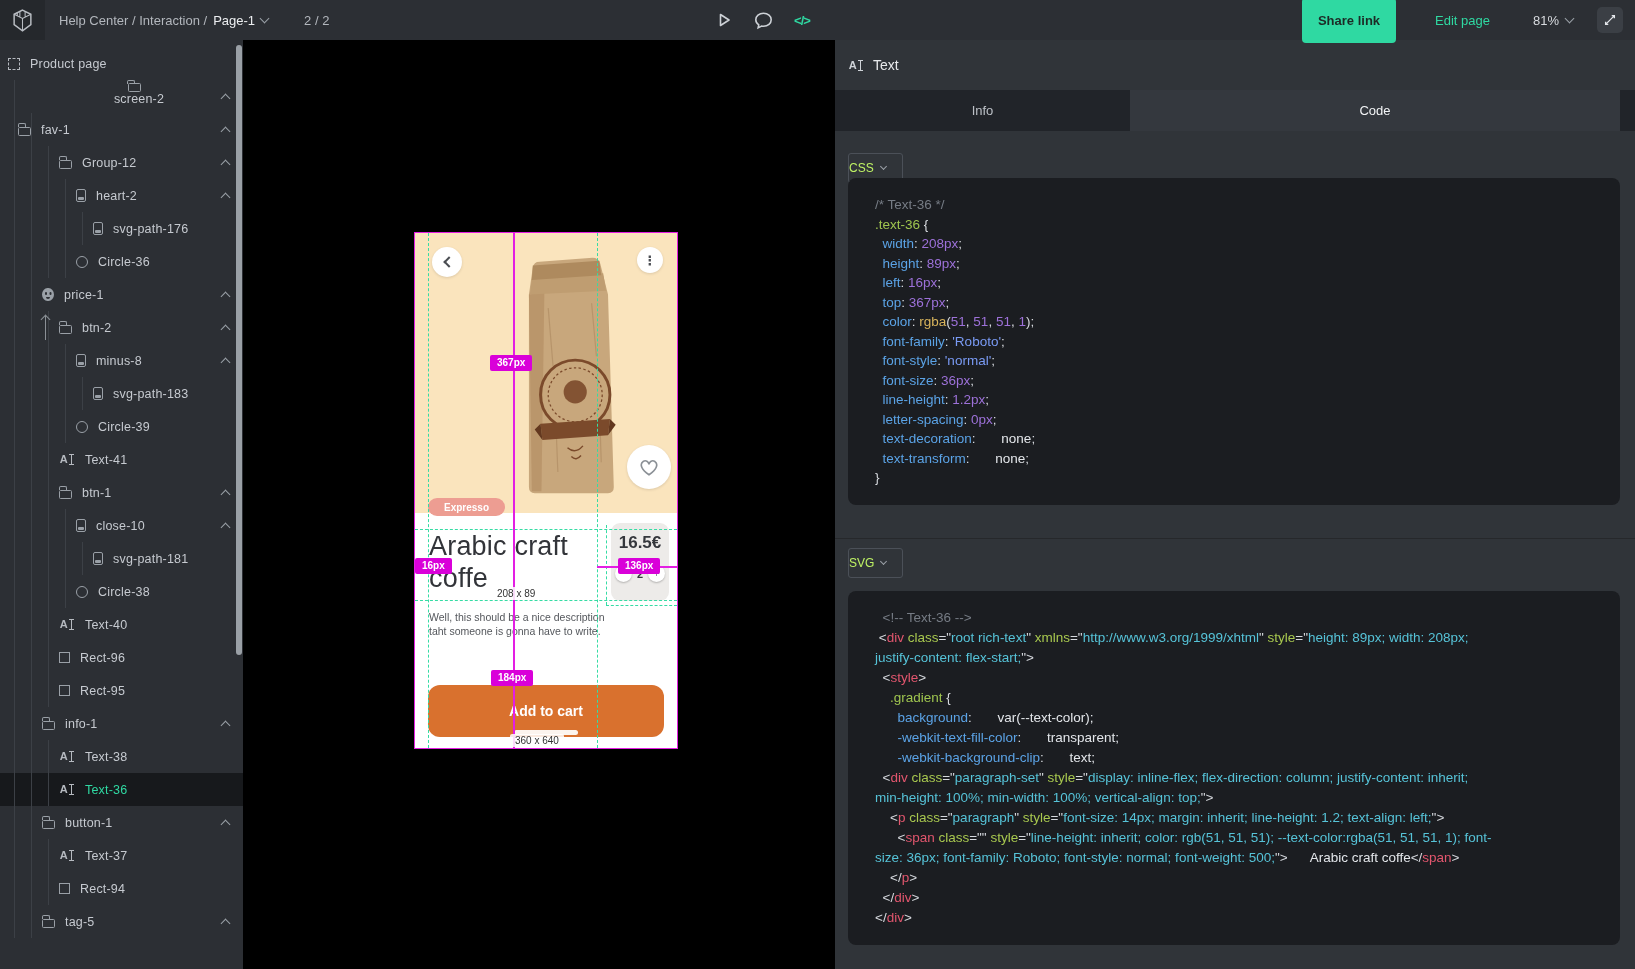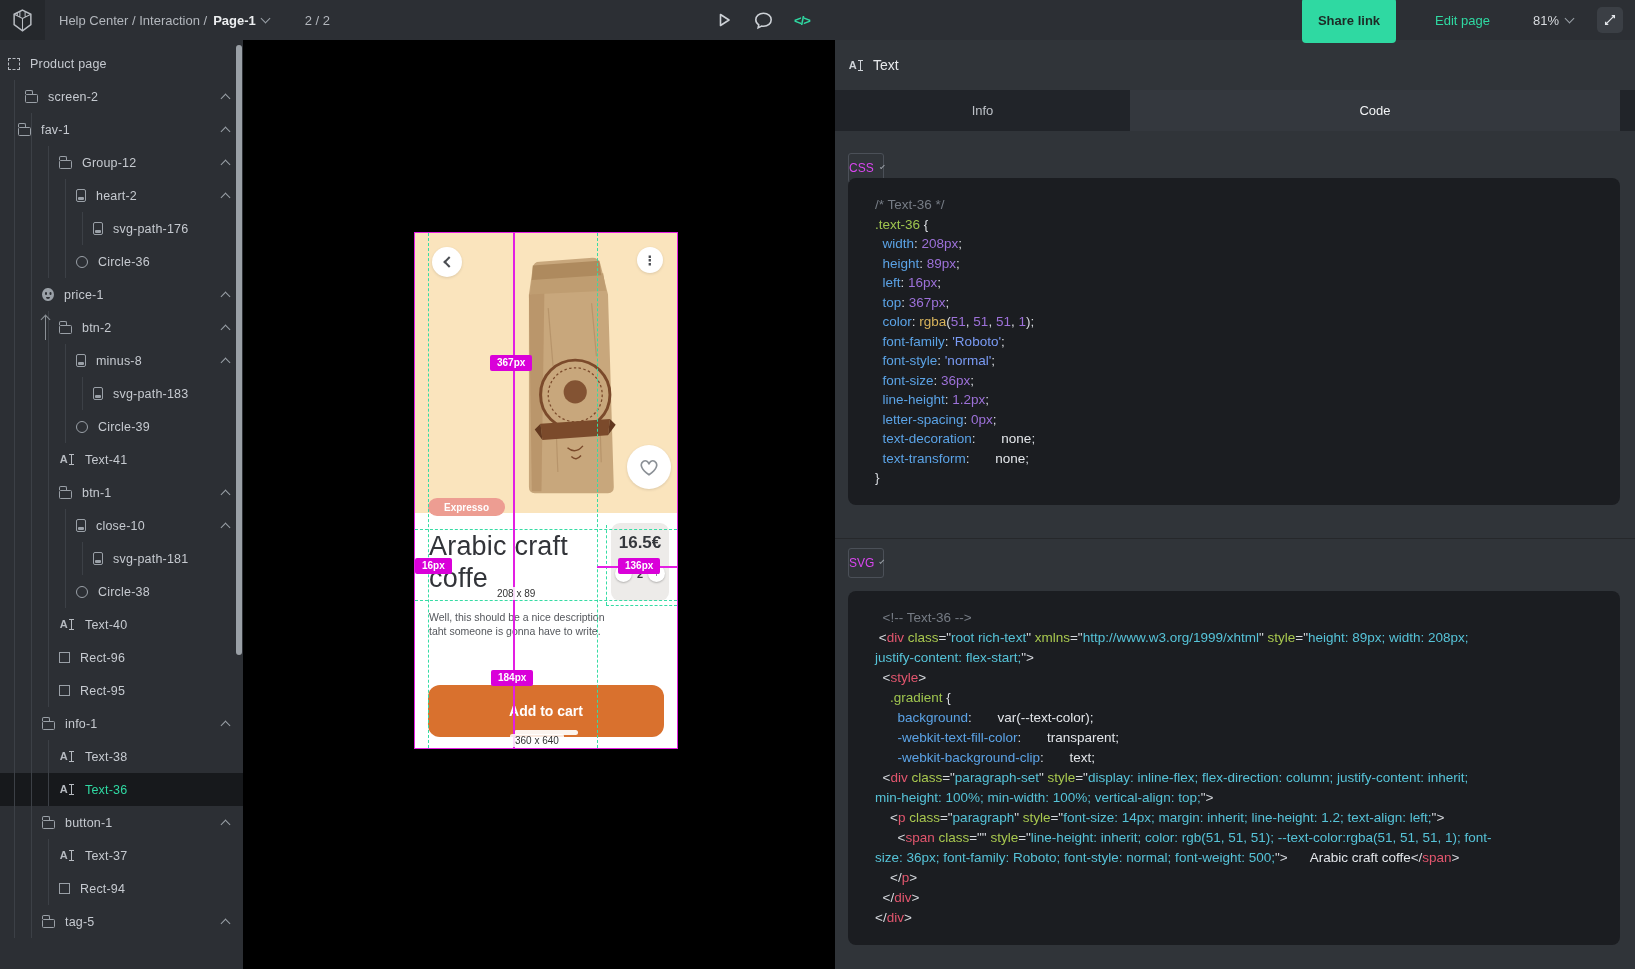--- a/index.html
+++ b/index.html
@@ -3,21 +3,21 @@
 <meta charset="utf-8">
 <style>
   * { margin:0; padding:0; box-sizing:border-box; }
   html,body { width:1635px; height:969px; overflow:hidden; background:#000;
     font-family:"Liberation Sans","DejaVu Sans",sans-serif; }
 
   
   .topbar{position:absolute;left:0;top:0;width:1635px;height:40px;background:#2c2f34;z-index:20;display:flex;align-items:center;}
   .logo-tile{width:45px;height:40px;background:#25282c;display:flex;align-items:center;justify-content:center;}
   .crumb{margin-left:14px;font-size:13px;color:#b3b7bd;display:flex;align-items:center;gap:6px;}
-  .crumb .page{color:#eceef0;font-weight:700;}
+  .crumb .page{color:#eceef0;font-weight:400;}
   .chev{display:inline-block;width:7px;height:7px;border-left:1.6px solid #9aa0a7;border-top:1.6px solid #9aa0a7;}
   .chev.up{transform:rotate(45deg);}
   .chev.down{transform:rotate(225deg);margin-top:-3px;}
   .chev.sm{width:5px;height:5px;}
   .counter{margin-left:36px;font-size:13px;color:#b3b7bd;}
   .tb-icons{position:absolute;left:713px;top:0;height:40px;display:flex;align-items:center;gap:17px;}
   .tb-iconbtn{width:22px;height:22px;display:flex;align-items:center;justify-content:center;cursor:pointer;}
   .code-glyph{color:#2fd9a2;font-size:13px;font-weight:700;letter-spacing:-1px;}
   .tb-right{position:absolute;right:12px;top:0;height:40px;display:flex;align-items:center;}
   .share-btn{width:94px;height:45px;background:#2fd9a2;border:none;border-radius:4px;color:#1d2b26;font-size:13px;font-weight:600;font-family:inherit;}
@@ -83,21 +83,21 @@
 
   
   .inspector{position:absolute;left:835px;top:40px;width:800px;height:929px;background:#303439;z-index:10;}
   .insp-head{position:absolute;left:0;top:0;width:100%;height:50px;display:flex;align-items:center;padding-left:13px;color:#cfd3d8;gap:9px;}
   .insp-title{font-size:14px;color:#e8eaec;}
   .tabs{position:absolute;left:0;top:50px;width:100%;height:41px;display:flex;}
   .tab{height:41px;display:flex;align-items:center;justify-content:center;font-size:13px;}
   .tab-info{width:295px;background:#212429;color:#bcc0c6;}
   .tab-code{width:490px;background:#34383e;color:#f2f4f6;}
   .tab-fill{width:15px;background:#212429;}
-  .sel-box{position:absolute;left:13px;width:36px;height:30px;border:1px solid #4b5058;border-radius:3px;display:flex;align-items:center;justify-content:flex-start;gap:7px;font-size:12px;color:#d946ef;background:transparent;}
+  .sel-box{position:absolute;left:13px;width:55px;height:30px;border:1px solid #4b5058;border-radius:3px;display:flex;align-items:center;justify-content:flex-start;gap:7px;font-size:12px;color:#bef264;background:transparent;}
   .sel-css{top:113px;}
   .sel-svg{top:508px;}
   .codeblock{position:absolute;left:13px;width:772px;background:#1b1d21;border-radius:8px;padding:17px 27px;overflow:hidden;}
   #css-code{top:138px;}
   #css-code .cl{line-height:19.5px;font-size:13.5px;white-space:pre;}
   #svg-code{top:551px;}
   #svg-code .cl{line-height:20px;font-size:13.5px;white-space:pre;}
   .insp-divider{position:absolute;left:0;top:498px;width:100%;height:1px;background:#26282b;}
   .tk-com{color:#767c85;}
   .tk-sel{color:#9fc54f;}
@@ -158,21 +158,21 @@
     </span>
   </div>
 </header>
 
 <aside class="sidebar">
   <div class="tree" id="tree">
       <div class="row" style="padding-left: 8px;">
         <span class="icon ic-frame"></span>
         <span class="lbl">Product page</span>
       </div>
-      <div class="row" style="padding-left: 25px;">
+      <div class="row" style="padding-left: 25px; flex-direction: column;">
         <span class="guide" style="left: 14px;"></span>
         <span class="icon ic-folder"></span>
         <span class="lbl">screen-2</span>
         <span class="chev up rowchev"></span>
       </div>
       <div class="row" style="padding-left: 18px;">
         <span class="guide" style="left: 14px;"></span>
         <span class="guide" style="left: 31px;"></span>
         <span class="icon ic-folder"></span>
         <span class="lbl">fav-1</span>

